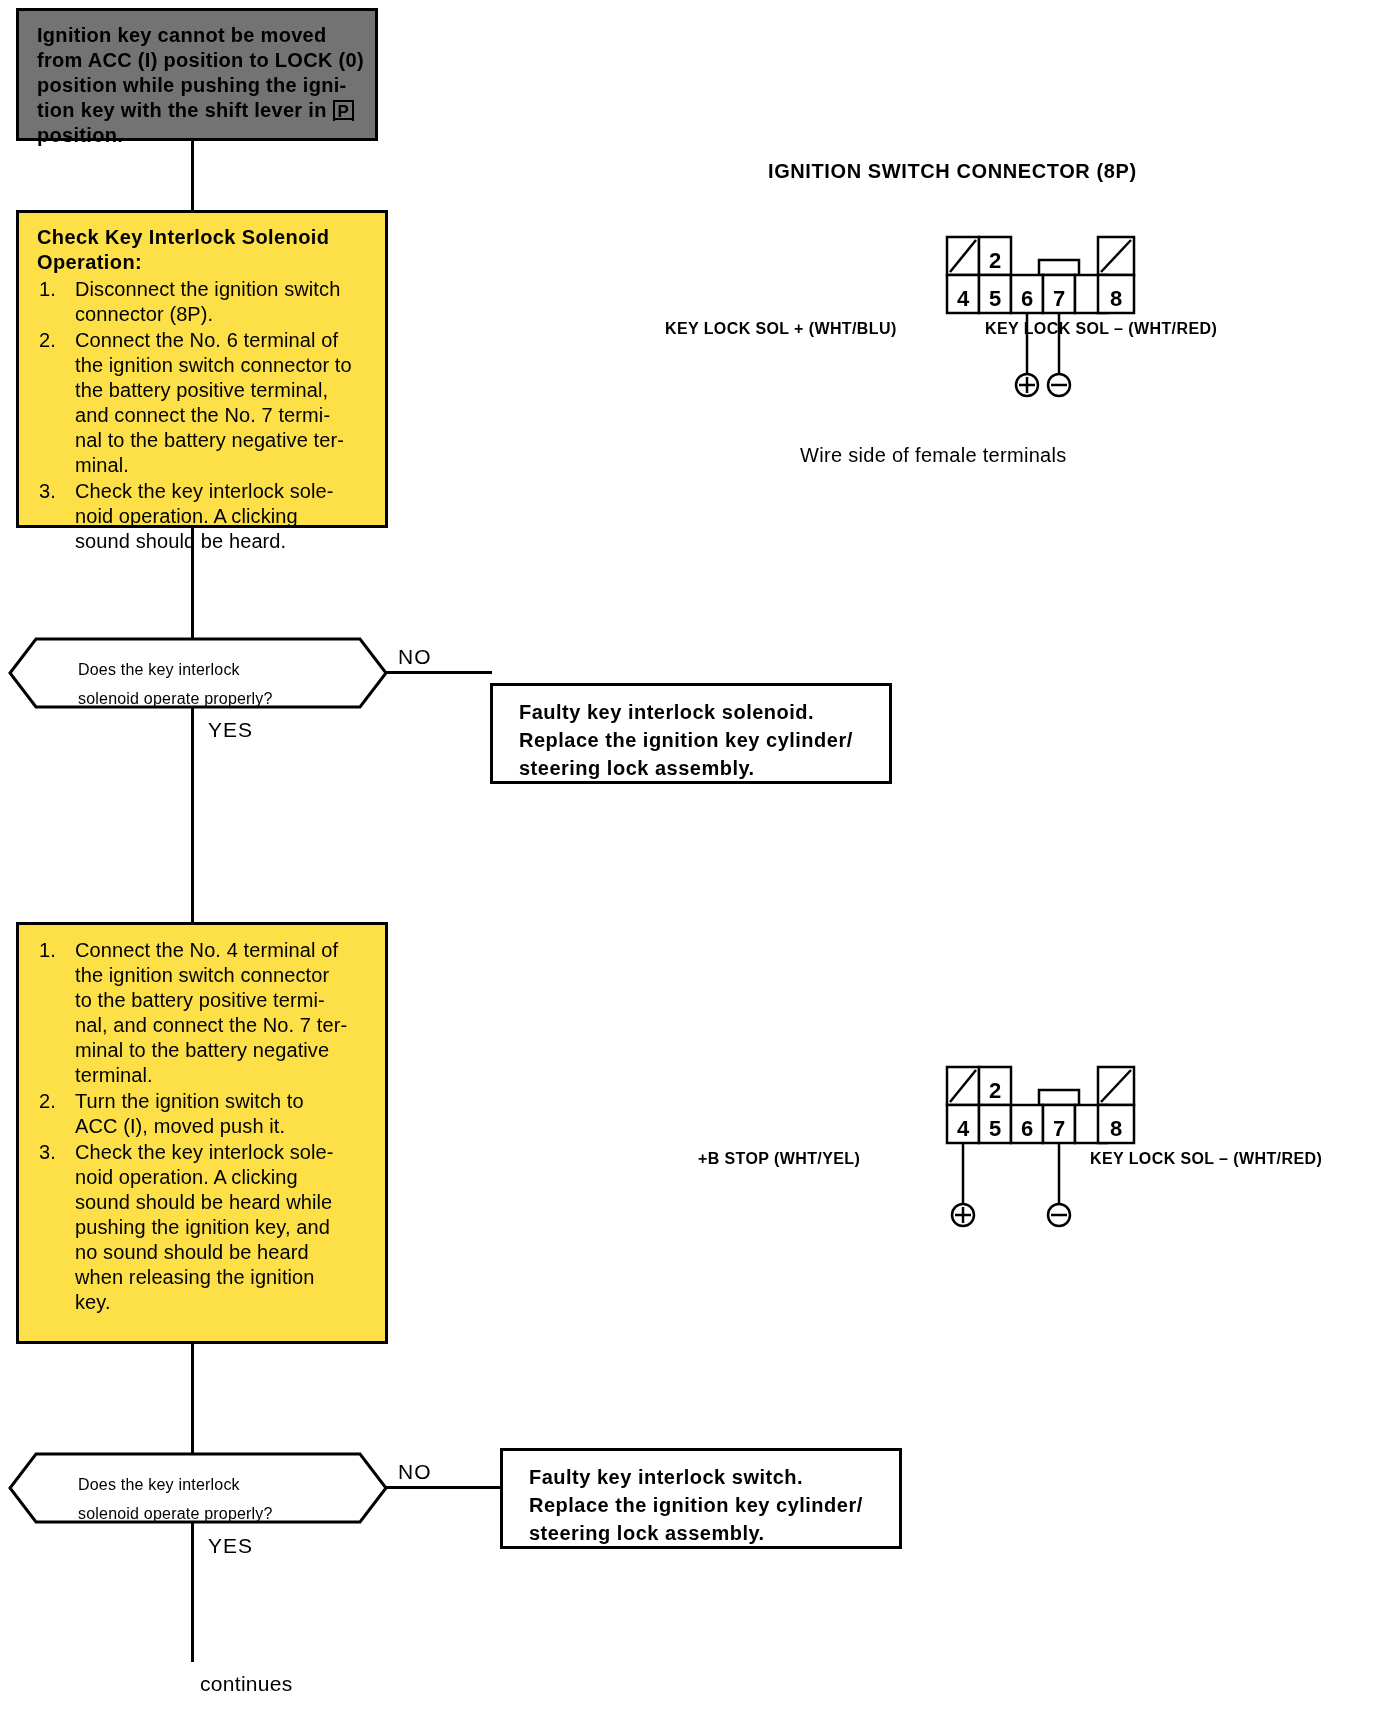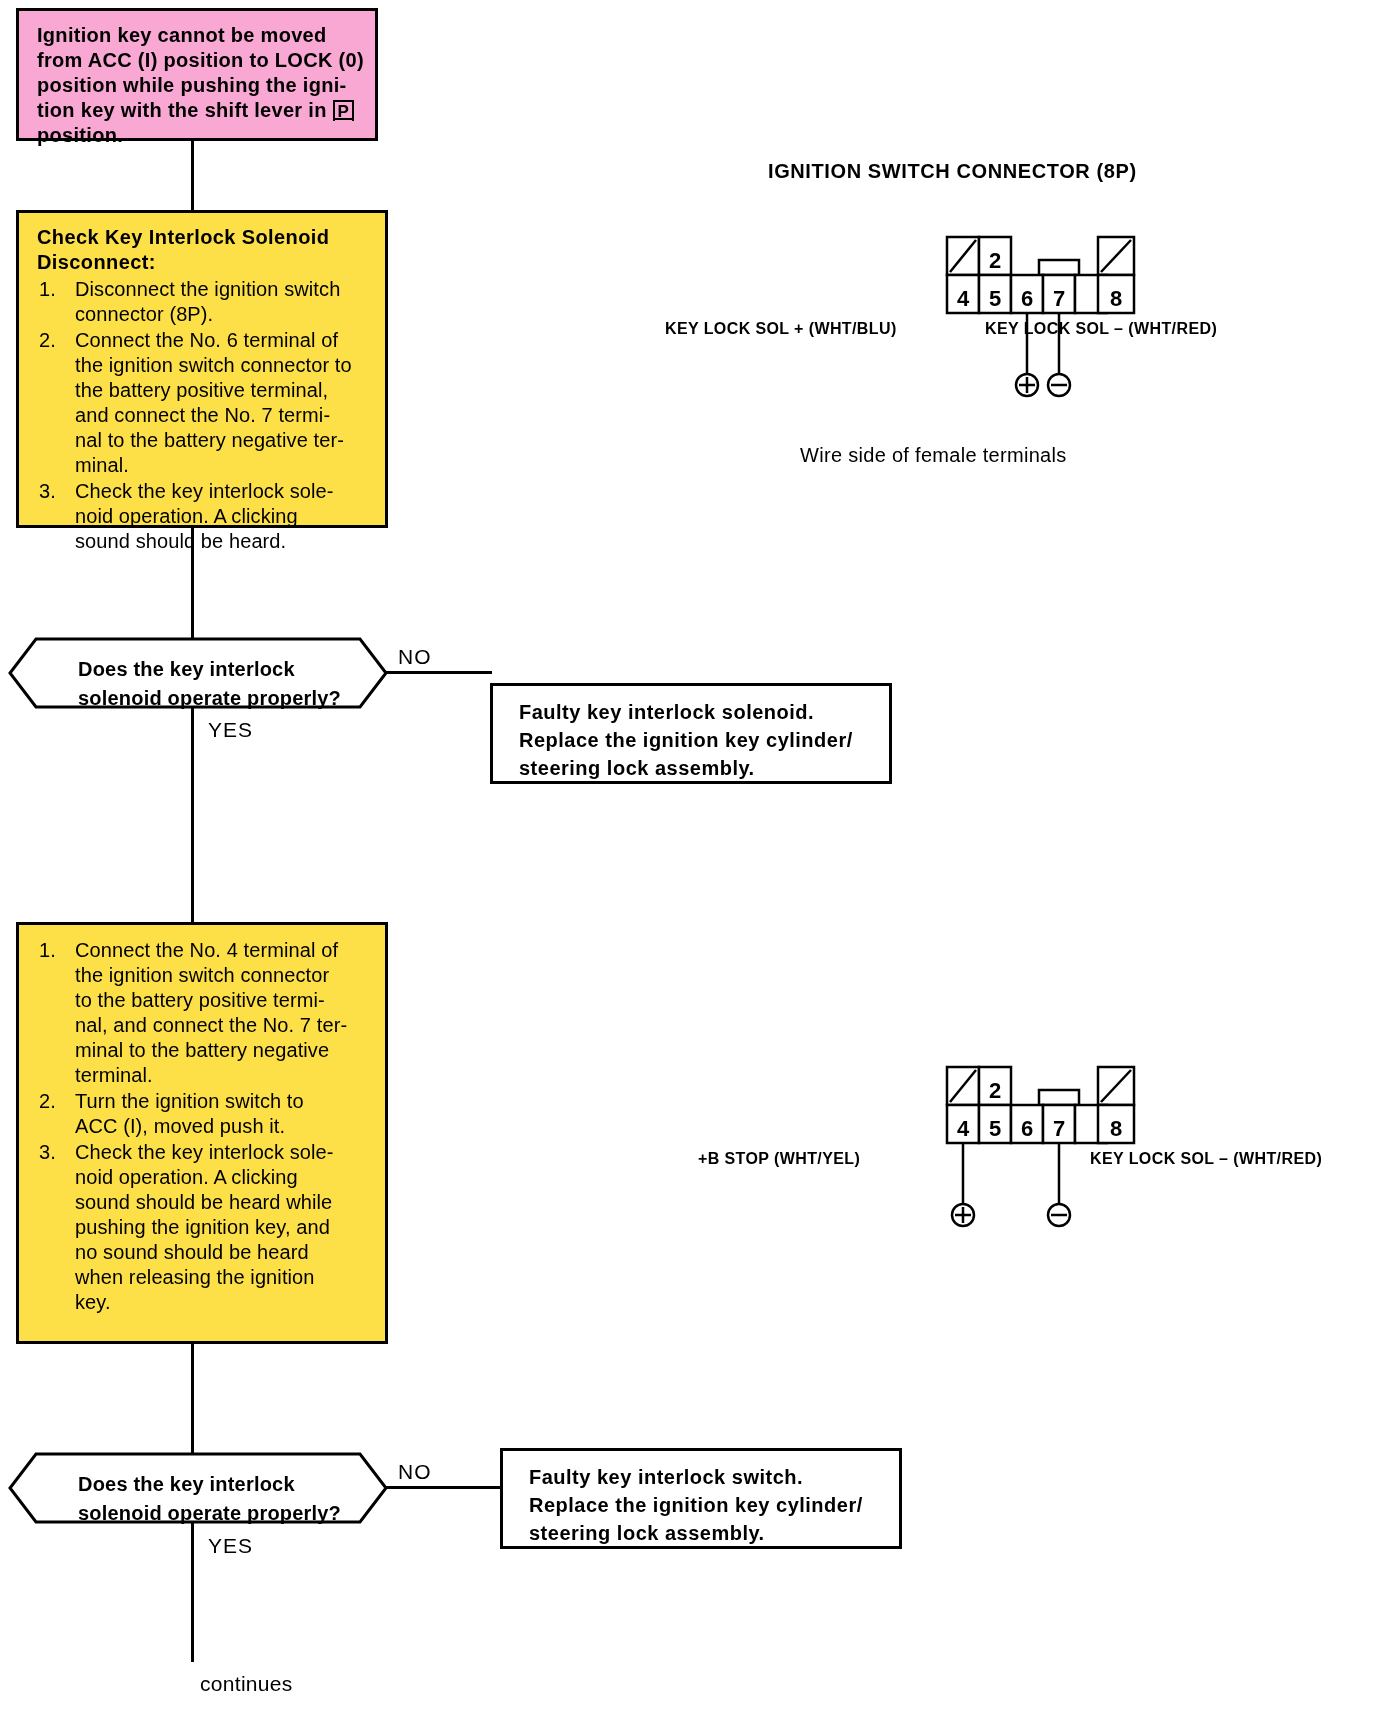--- a/index.html
+++ b/index.html
@@ -53,21 +53,21 @@
   .procbox ol.steps li .num {
     position: absolute;
     left: 2px;
     top: 0;
   }
 
   
   .statement {
     position: absolute;
     border: 3px solid #000;
-    background: #f9a8d4;
+    background: #737373;
     box-sizing: border-box;
     padding: 12px 10px 10px 18px;
     font-weight: bold;
     font-size: 20px;
     line-height: 25px;
     letter-spacing: 0.3px;
   }
   .statement .k {
     display: inline-block;
     border: 2px solid #000;
@@ -106,25 +106,24 @@
     letter-spacing: 0.5px;
   }
 
   
   .hexwrap { position: absolute; }
   .hexwrap svg { display: block; }
   .hexwrap .hextext {
     position: absolute;
     left: 70px;
     top: 18px;
-    font-size: 20px;
+    font-size: 16px;
     line-height: 29px;
     letter-spacing: 0.2px;
     white-space: nowrap;
-    font-weight: bold;
   }
 
   
   .vline { position: absolute; background: #000; width: 3px; }
   .hline { position: absolute; background: #000; height: 3px; }
 
   
   .branchlabel {
     position: absolute;
     font-size: 21px;
@@ -172,21 +171,21 @@
     <span>tion key with the shift lever in</span>
     <span class="k">P</span><br>
     <span>position.</span>
   </div>
 
   <div class="vline" style="left:191px; top:141px; height:69px;"></div>
 
   <div class="procbox" style="left:16px; top:210px; width:372px; height:318px;">
     <div class="head">
       <span>Check Key Interlock Solenoid</span><br>
-      <span>Disconnect:</span>
+      <span>Operation:</span>
     </div>
     <ol class="steps">
       <li>
         <span class="num">1.</span>
         <span>Disconnect the ignition switch</span><br>
         <span>connector (8P).</span>
       </li>
       <li>
         <span class="num">2.</span>
         <span>Connect the No. 6 terminal of</span><br>

